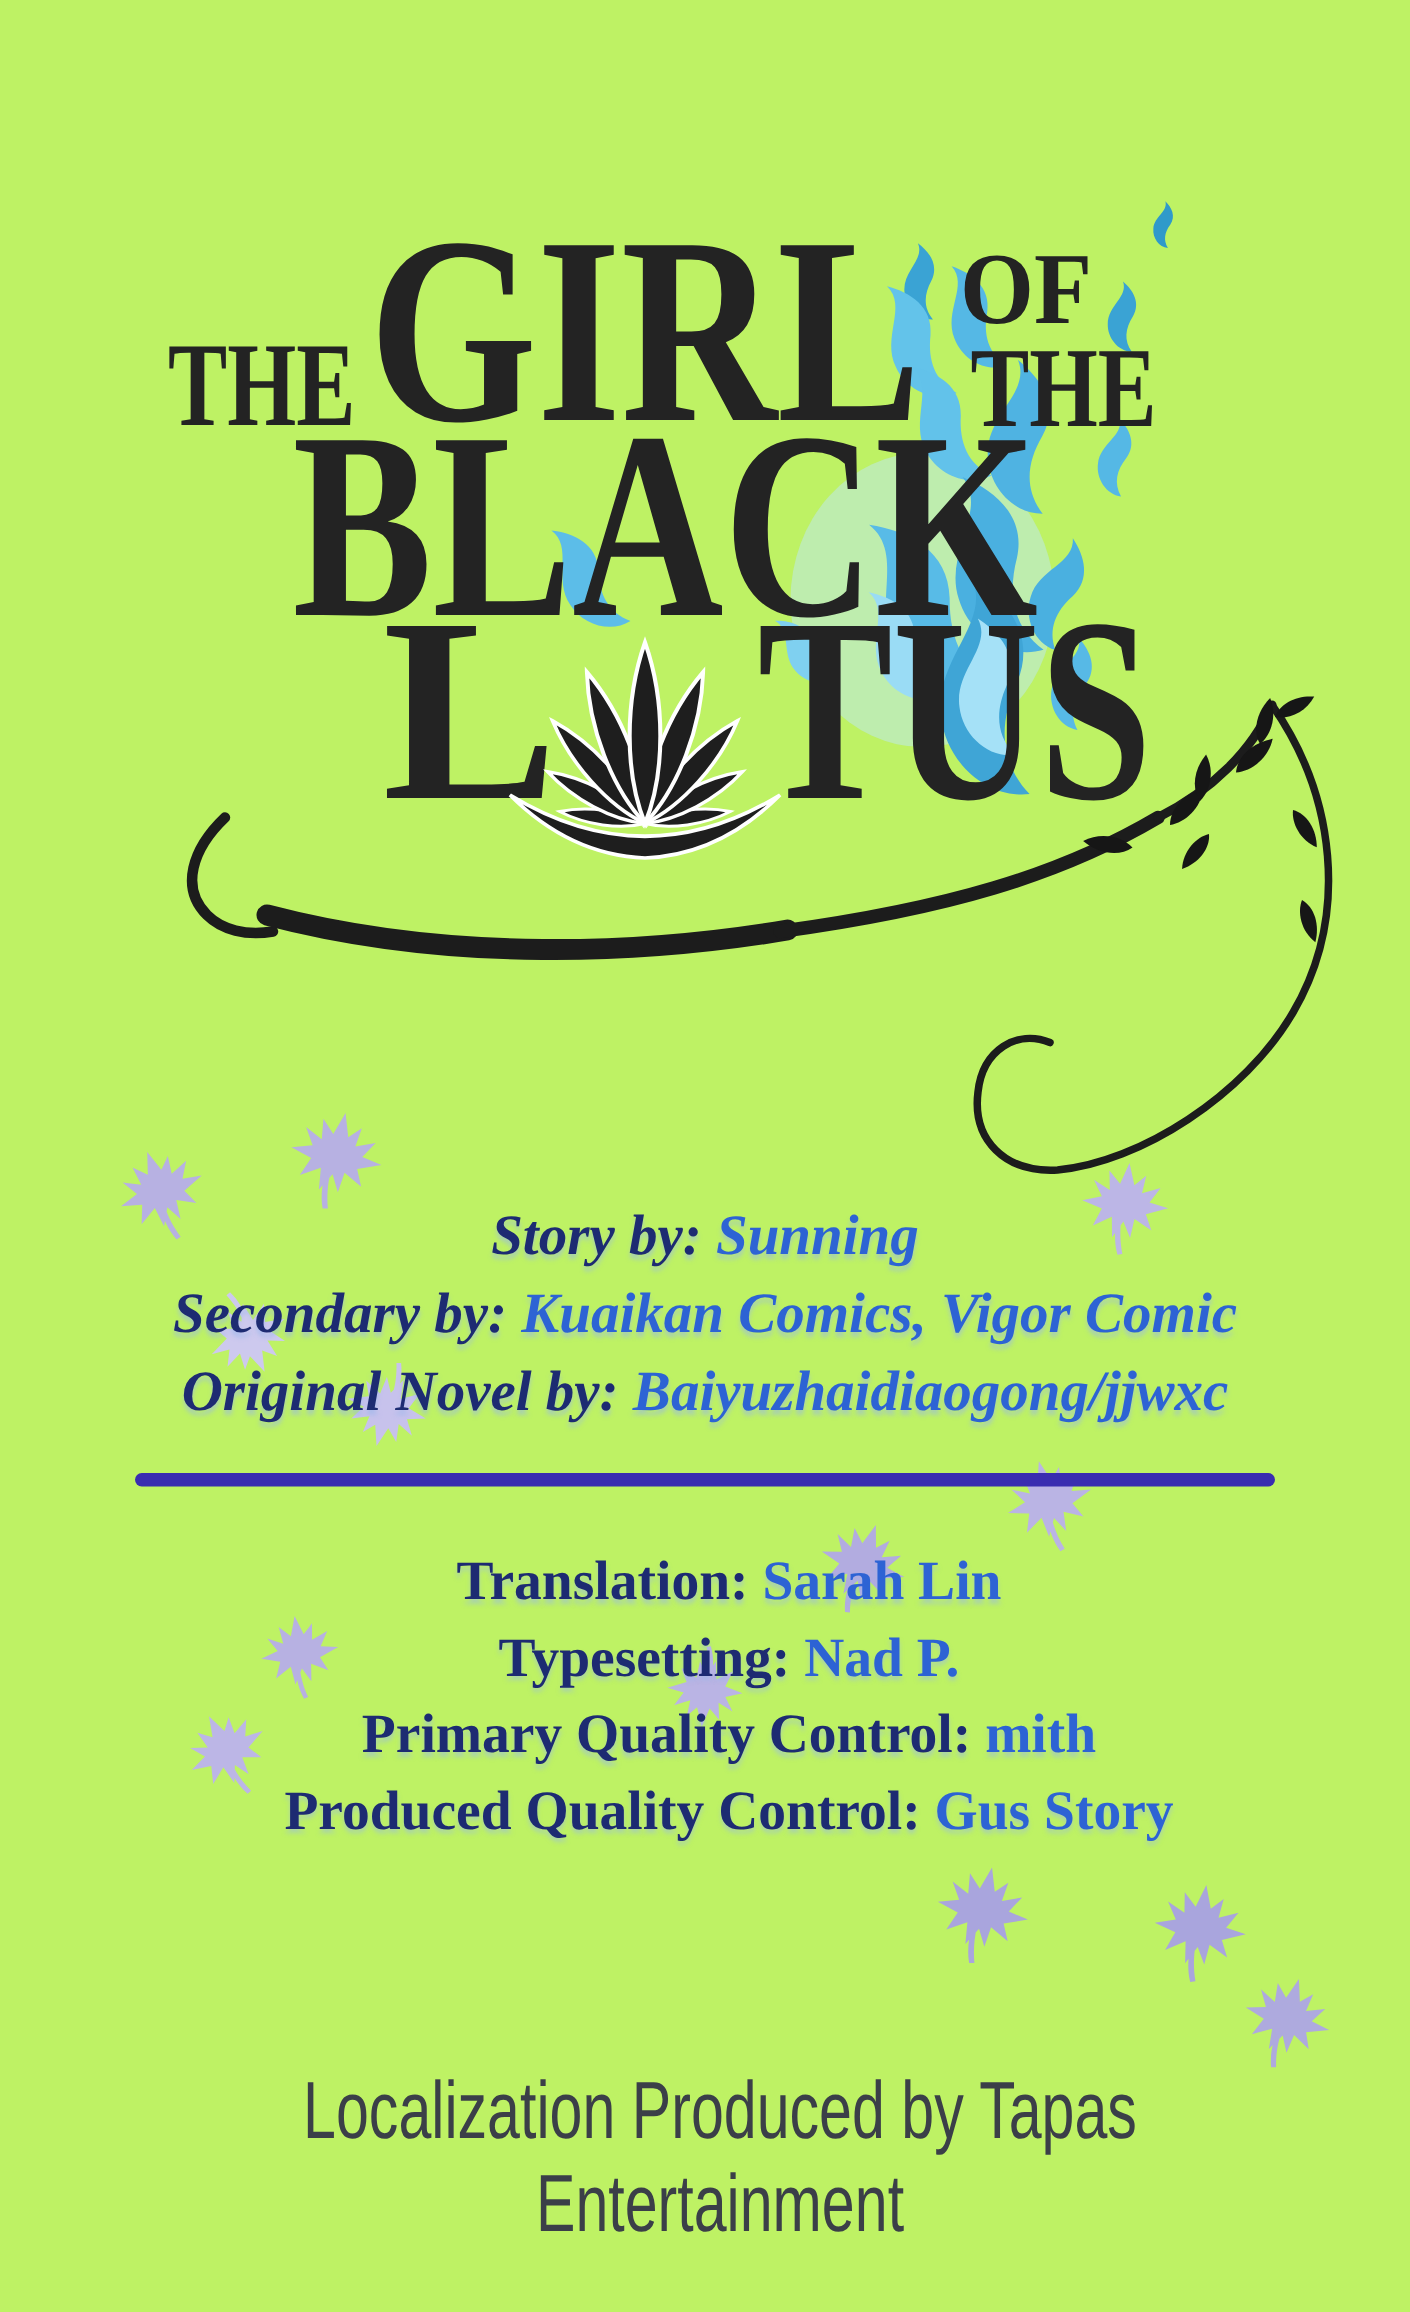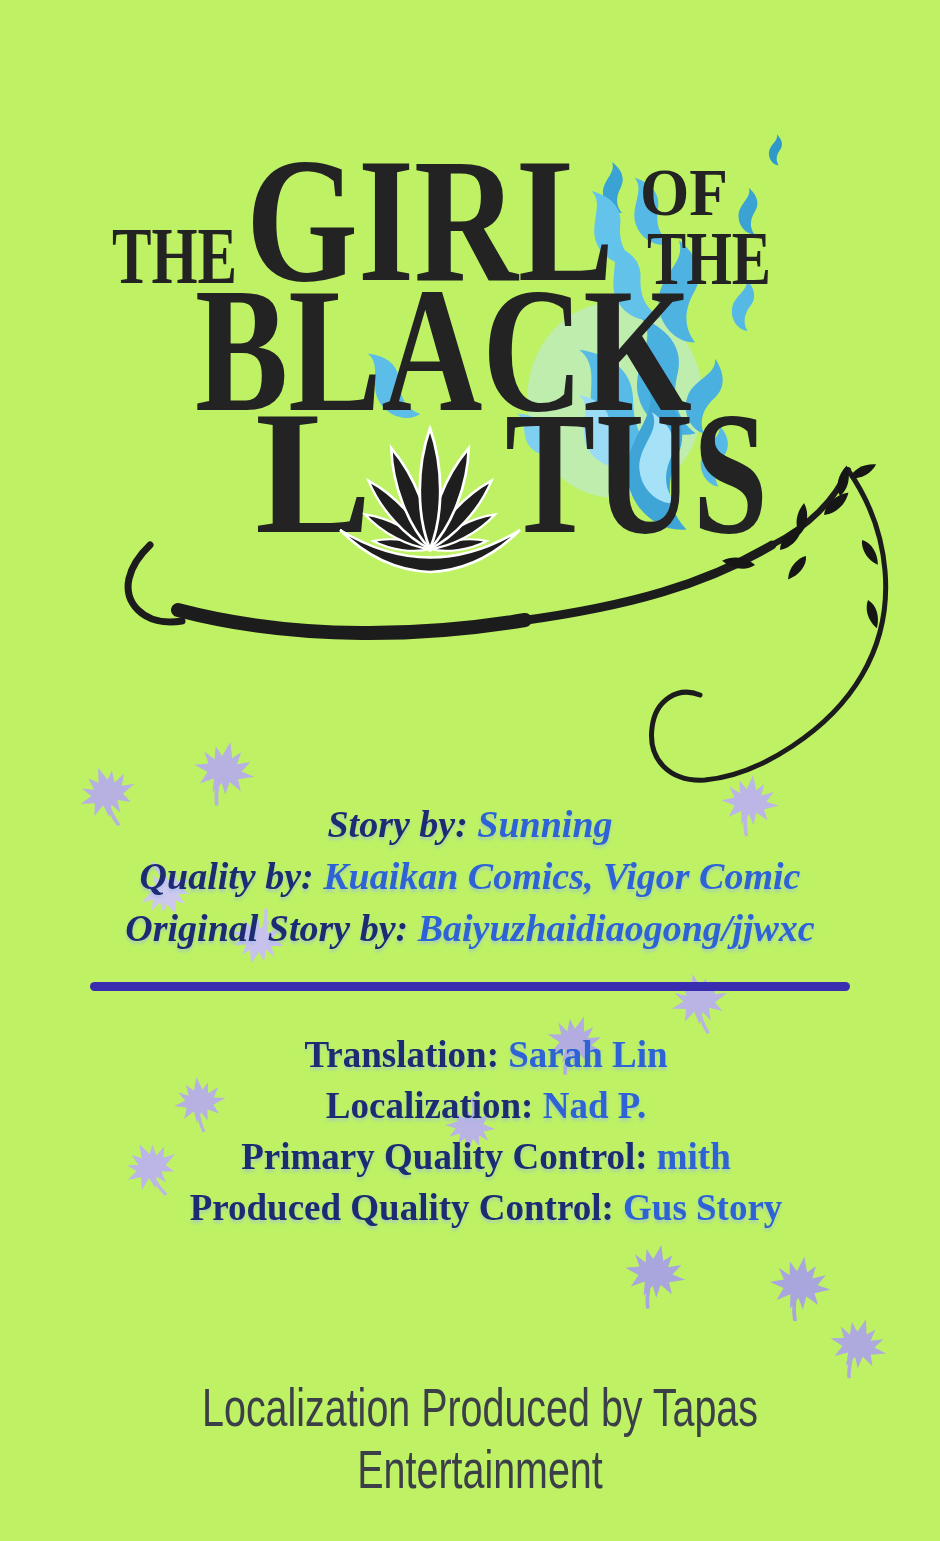--- a/index.html
+++ b/index.html
@@ -125,38 +125,38 @@
       <path d="M340,530 Q430,585 520,530 Q480,570 430,572 Q380,570 340,530 Z" fill="#1e1e1e" stroke="#ffffff" stroke-width="2.5"></path>
     </g>
   </svg>
 
   <div class="credits primary">
     <div class="credit-line">
       <span class="lbl">Story by:</span>
       <span class="val">Sunning</span>
     </div>
     <div class="credit-line">
-      <span class="lbl">Quality by:</span>
+      <span class="lbl">Secondary by:</span>
       <span class="val">Kuaikan Comics, Vigor Comic</span>
     </div>
     <div class="credit-line">
-      <span class="lbl">Original Story by:</span>
+      <span class="lbl">Original Novel by:</span>
       <span class="val">Baiyuzhaidiaogong/jjwxc</span>
     </div>
   </div>
 
   <div class="divider"></div>
 
   <div class="credits second">
     <div class="credit-line">
       <span class="lbl">Translation:</span>
       <span class="val">Sarah Lin</span>
     </div>
     <div class="credit-line">
-      <span class="lbl">Localization:</span>
+      <span class="lbl">Typesetting:</span>
       <span class="val">Nad P.</span>
     </div>
     <div class="credit-line">
       <span class="lbl">Primary Quality Control:</span>
       <span class="val">mith</span>
     </div>
     <div class="credit-line">
       <span class="lbl">Produced Quality Control:</span>
       <span class="val">Gus Story</span>
     </div>

